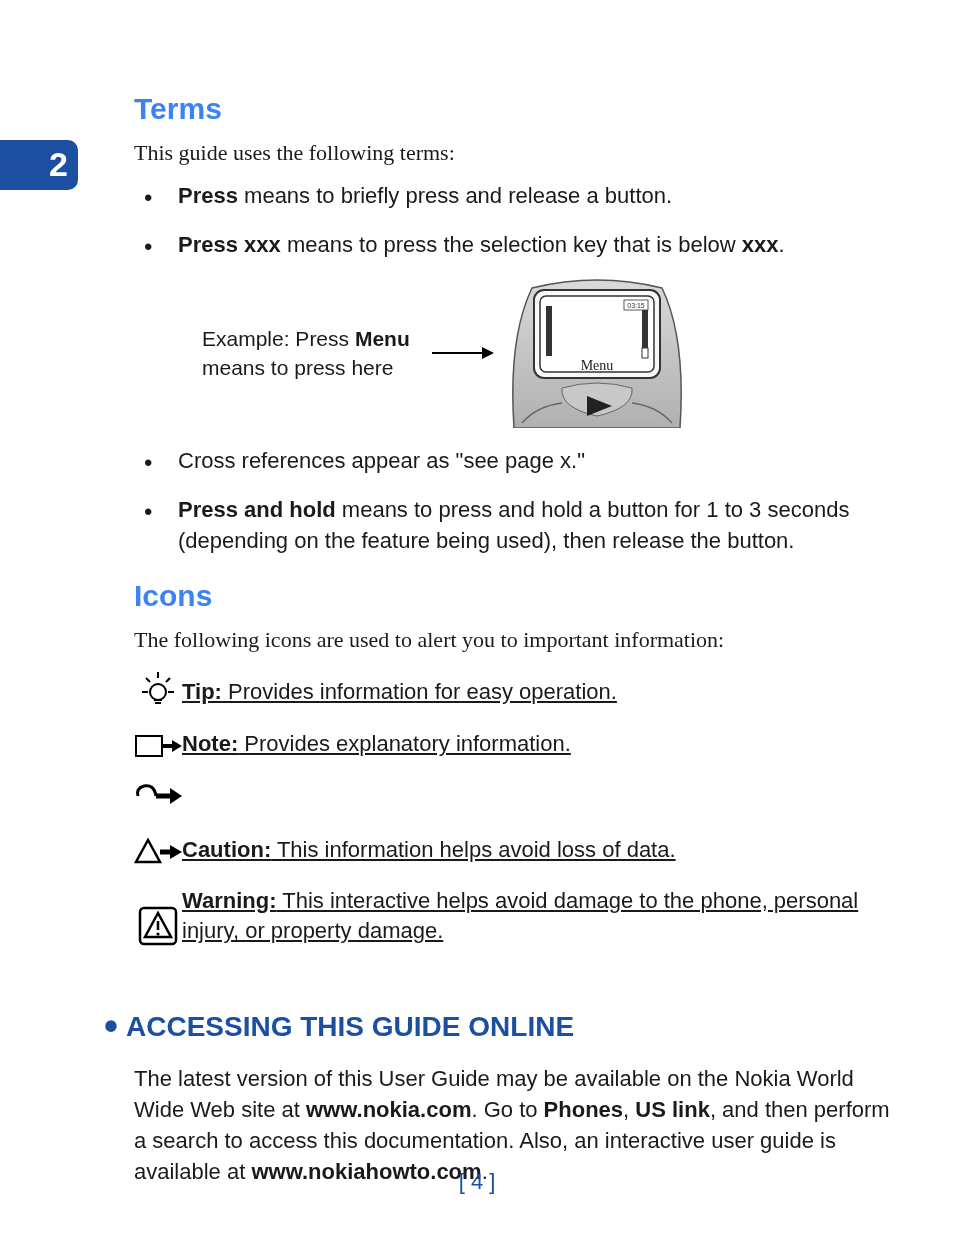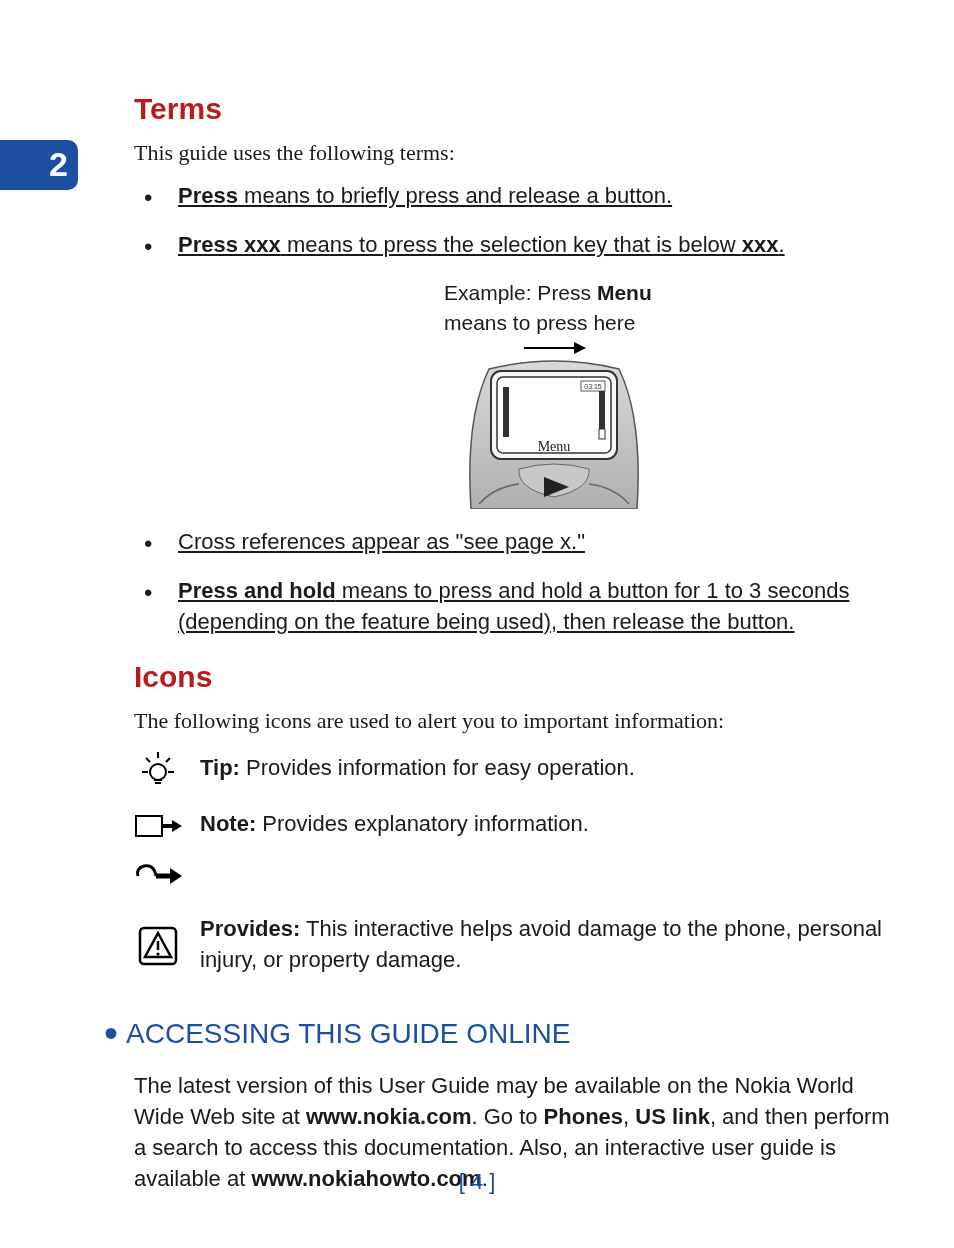--- a/index.html
+++ b/index.html
@@ -30,85 +30,83 @@
       border-top-right-radius: 10px;
       border-bottom-right-radius: 10px;
     }
     .content {
       position: absolute;
       left: 134px;
       top: 88px;
       width: 772px;
     }
     h2.blue {
-      color: #b91c1c;
+      color: #3b82f6;
       font-size: 30px;
       font-weight: bold;
       margin-bottom: 8px;
     }
     h2.blue-bullet {
       color: #1c4fa0;
       font-size: 28px;
-      font-weight: normal;
-      margin-top: 38px;
+      font-weight: bold;
+      margin-top: 60px;
       margin-bottom: 10px;
       margin-left: -30px;
     }
     .bullet-dot {
       color: #1c4fa0;
       font-size: 40px;
       line-height: 0;
       vertical-align: -4px;
       margin-right: 8px;
     }
     .intro { margin-bottom: 12px; font-family: Liberation Serif, serif; }
     ul.terms { list-style: none; padding-left: 10px; }
     ul.terms li {
       position: relative;
       padding-left: 34px;
       margin-bottom: 18px;
-      text-decoration: underline;
     }
     ul.terms li::before {
       content: "•";
       position: absolute;
       left: 0;
       top: 0;
       font-size: 24px;
     }
     .b { font-weight: bold; }
     .example-row {
       display: flex;
       align-items: center;
       margin: 10px 0 18px 68px;
       gap: 10px;
-      flex-direction: column;
     }
     .example-text { width: 220px; font-size: 21px; }
     .arrow-line {
       width: 60px;
       height: 2px;
       background: #000;
       position: relative;
     }
     .arrow-line::after {
       content: "";
       position: absolute;
       right: -2px; top: -5px;
       width: 0; height: 0;
       border-left: 12px solid #000;
       border-top: 6px solid transparent;
       border-bottom: 6px solid transparent;
     }
     .phone-svg { width: 190px; height: 150px; }
     .icon-row {
       display: flex;
-      align-items: center;
-      gap: 18px;
+      align-items: flex-end;
       margin-bottom: 20px;
+      text-decoration: underline;
     }
     .icon-holder {
       width: 48px;
       flex-shrink: 0;
       display: flex;
       justify-content: center;
       padding-top: 2px;
     }
     .icon-text { flex: 1; }
     .page-num {
@@ -211,31 +209,41 @@
     <div class="icon-row">
       <div class="icon-holder">
         <svg width="48" height="32" viewBox="0 0 48 32">
           <path d="M4 14 Q2 6 10 4 Q20 2 22 14" fill="none" stroke="#000" stroke-width="3"></path>
           <path d="M22 14 h14" stroke="#000" stroke-width="5"></path>
           <path d="M36 6 l12 8 l-12 8 Z" fill="#000"></path>
         </svg>
       </div>
     </div>
 
+    <div class="icon-row">
+      <div class="icon-holder">
+        <svg width="48" height="30" viewBox="0 0 48 30">
+          <path d="M14 4 L26 26 L2 26 Z" fill="none" stroke="#000" stroke-width="2.5"></path>
+          <path d="M26 16 h10" stroke="#000" stroke-width="5"></path>
+          <path d="M36 9 l12 7 l-12 7 Z" fill="#000"></path>
+        </svg>
+      </div>
+      <div class="icon-text"><span class="b">Caution:</span><span> This information helps avoid loss of data.</span></div>
+    </div>
 
     <div class="icon-row">
       <div class="icon-holder">
         <svg width="42" height="42" viewBox="0 0 42 42">
           <rect x="3" y="3" width="36" height="36" rx="4" fill="none" stroke="#000" stroke-width="2.5"></rect>
           <path d="M21 8 L34 32 L8 32 Z" fill="none" stroke="#000" stroke-width="2.5"></path>
           <line x1="21" y1="16" x2="21" y2="25" stroke="#000" stroke-width="2.5"></line>
           <circle cx="21" cy="29" r="1.6" fill="#000"></circle>
         </svg>
       </div>
-      <div class="icon-text"><span class="b">Provides:</span><span> This interactive helps avoid damage to the phone, personal injury, or property damage.</span></div>
+      <div class="icon-text"><span class="b">Warning:</span><span> This interactive helps avoid damage to the phone, personal injury, or property damage.</span></div>
     </div>
   </div>
 
   <div class="accessing-section">
     <h2 class="blue-bullet">
       <span class="bullet-dot">•</span><span>ACCESSING THIS GUIDE ONLINE</span>
     </h2>
     <p class="accessing-para">
       <span>The latest version of this User Guide may be available on the Nokia World Wide Web site at </span><span class="b">www.nokia.com</span><span>. Go to </span><span class="b">Phones</span><span>, </span><span class="b">US link</span><span>, and then perform a search to access this documentation. Also, an interactive user guide is available at </span><span class="b">www.nokiahowto.com</span><span>.</span>
     </p>

